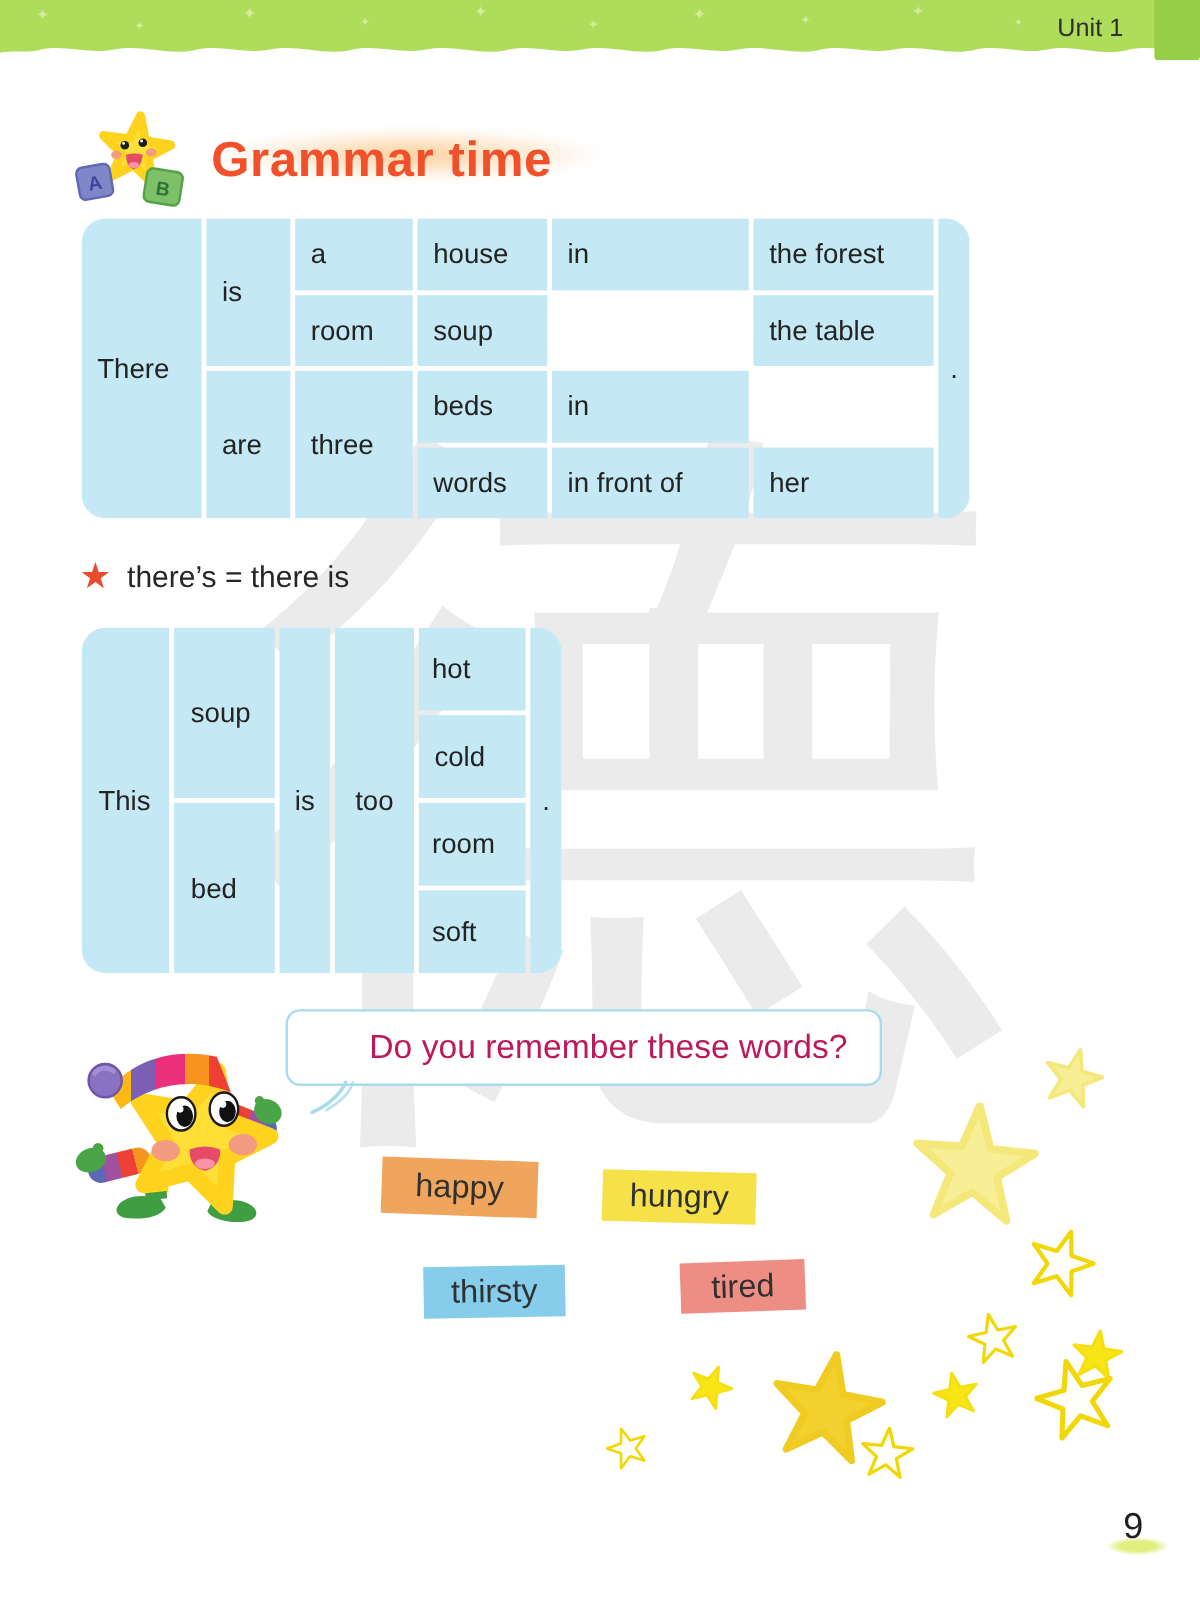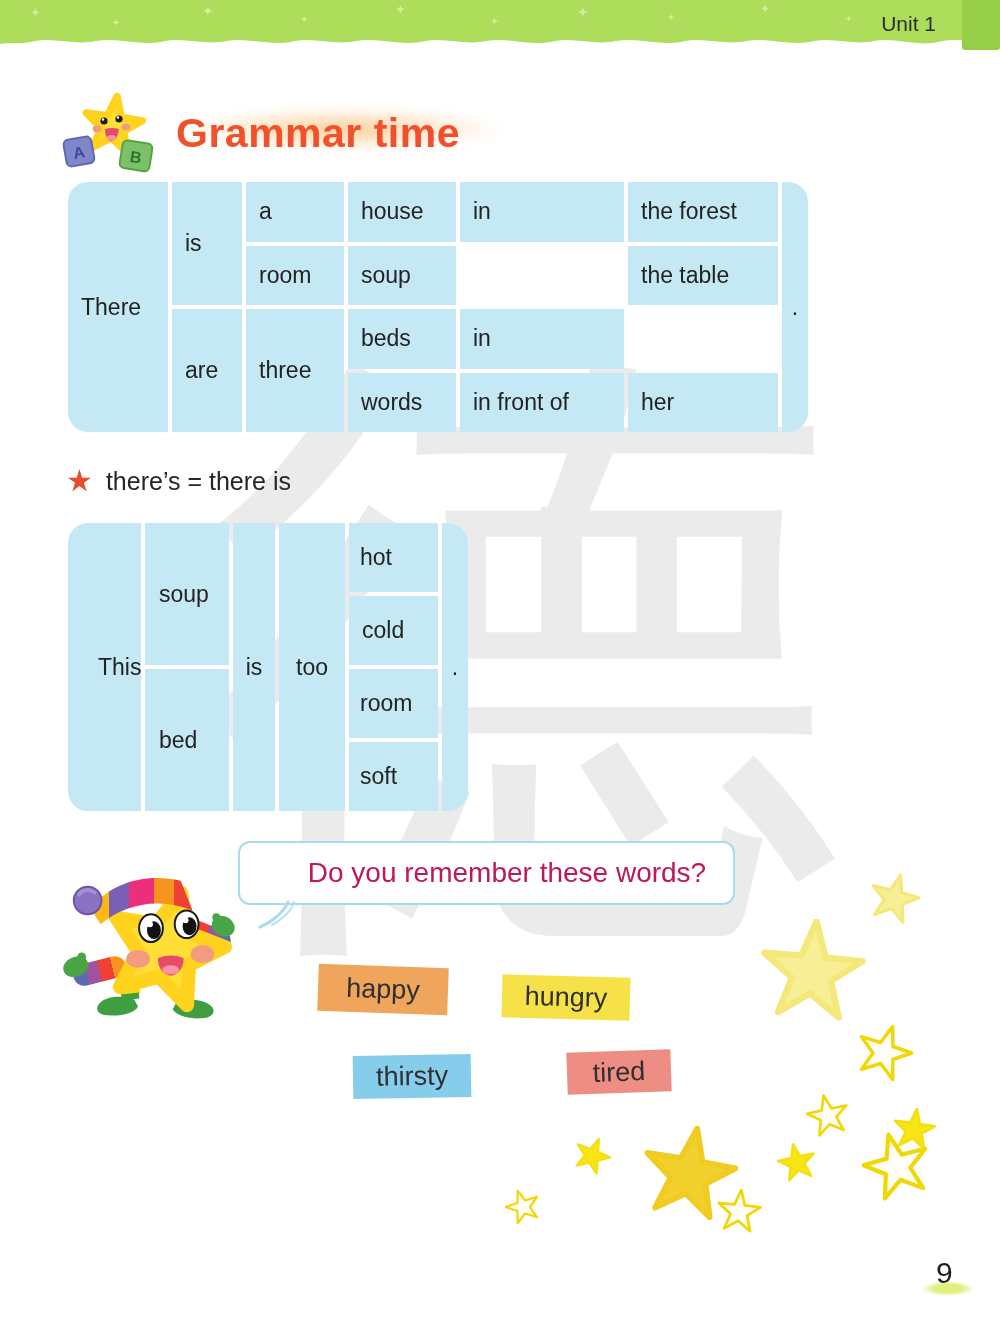--- a/index.html
+++ b/index.html
@@ -130,21 +130,21 @@
     <div class="cell" style="grid-area:4/6/5/7">her</div>
     <div class="cell center" style="grid-area:1/7/5/8">.</div>
   </div>
 
   <div class="note-row">
     <span class="note-star">★</span>
     <span class="note-text">there’s = there is</span>
   </div>
 
   <div class="gtable gt2">
-    <div class="cell" style="grid-area:1/1/5/2;padding-left:30px">This</div>
+    <div class="cell" style="grid-area:1/1/5/2;padding-left:14px">This</div>
     <div class="cell" style="grid-area:1/2/3/3;padding-left:14px">soup</div>
     <div class="cell" style="grid-area:3/2/5/3;padding-left:14px">bed</div>
     <div class="cell center" style="grid-area:1/3/5/4">is</div>
     <div class="cell center" style="grid-area:1/4/5/5">too</div>
     <div class="cell" style="grid-area:1/5/2/6;padding-left:11px">hot</div>
     <div class="cell" style="grid-area:2/5/3/6;">cold</div>
     <div class="cell" style="grid-area:3/5/4/6;padding-left:11px">room</div>
     <div class="cell" style="grid-area:4/5/5/6;padding-left:11px">soft</div>
     <div class="cell center" style="grid-area:1/6/5/7">.</div>
   </div>

